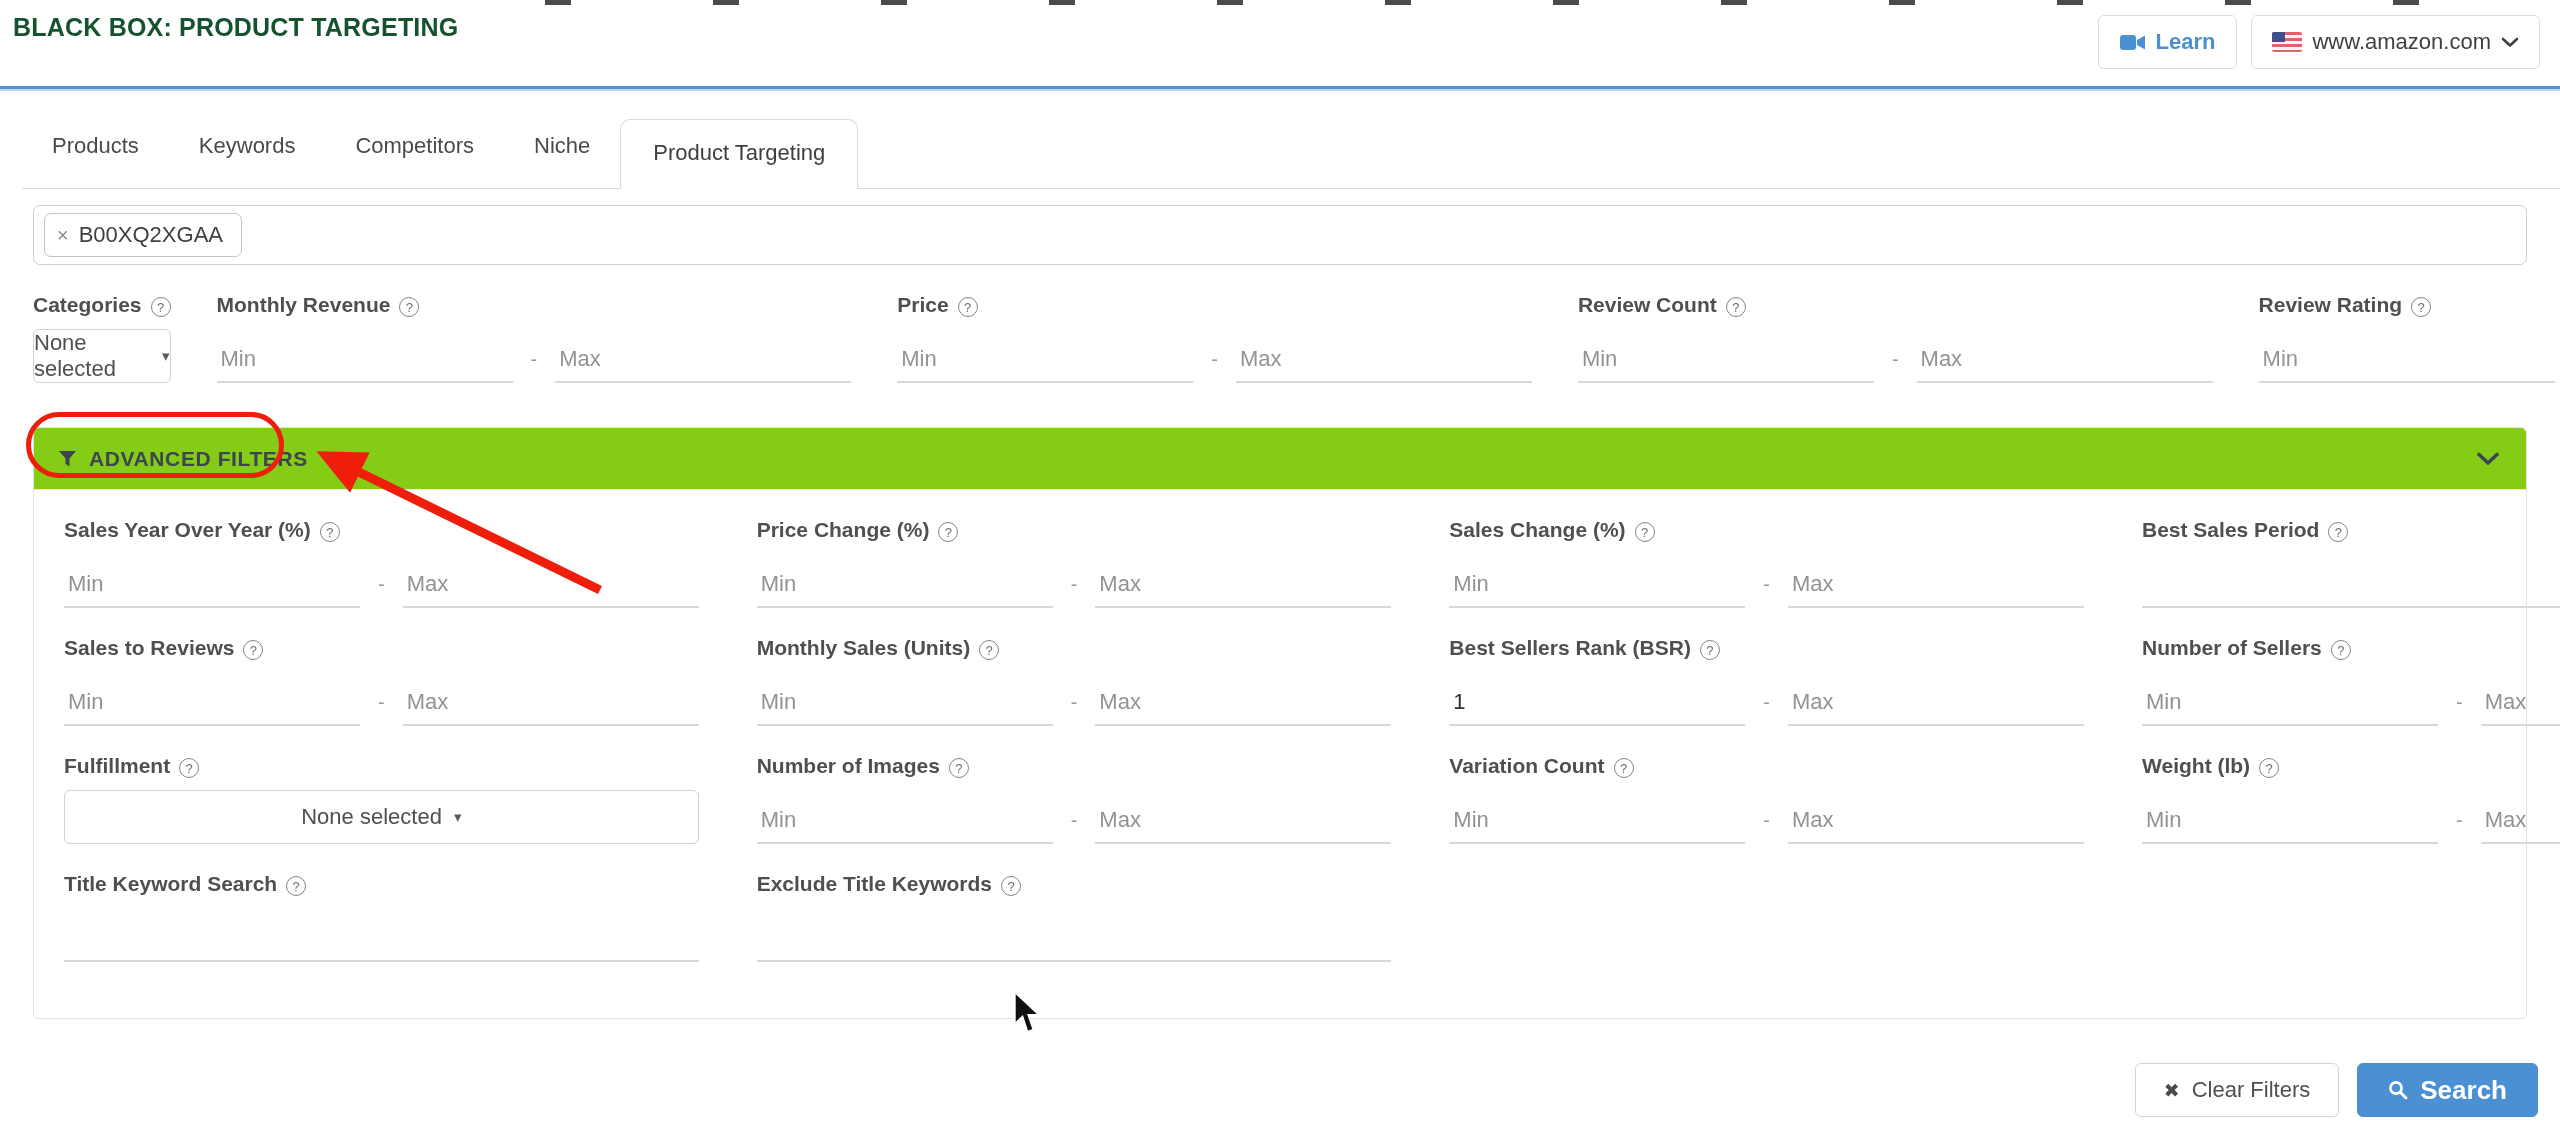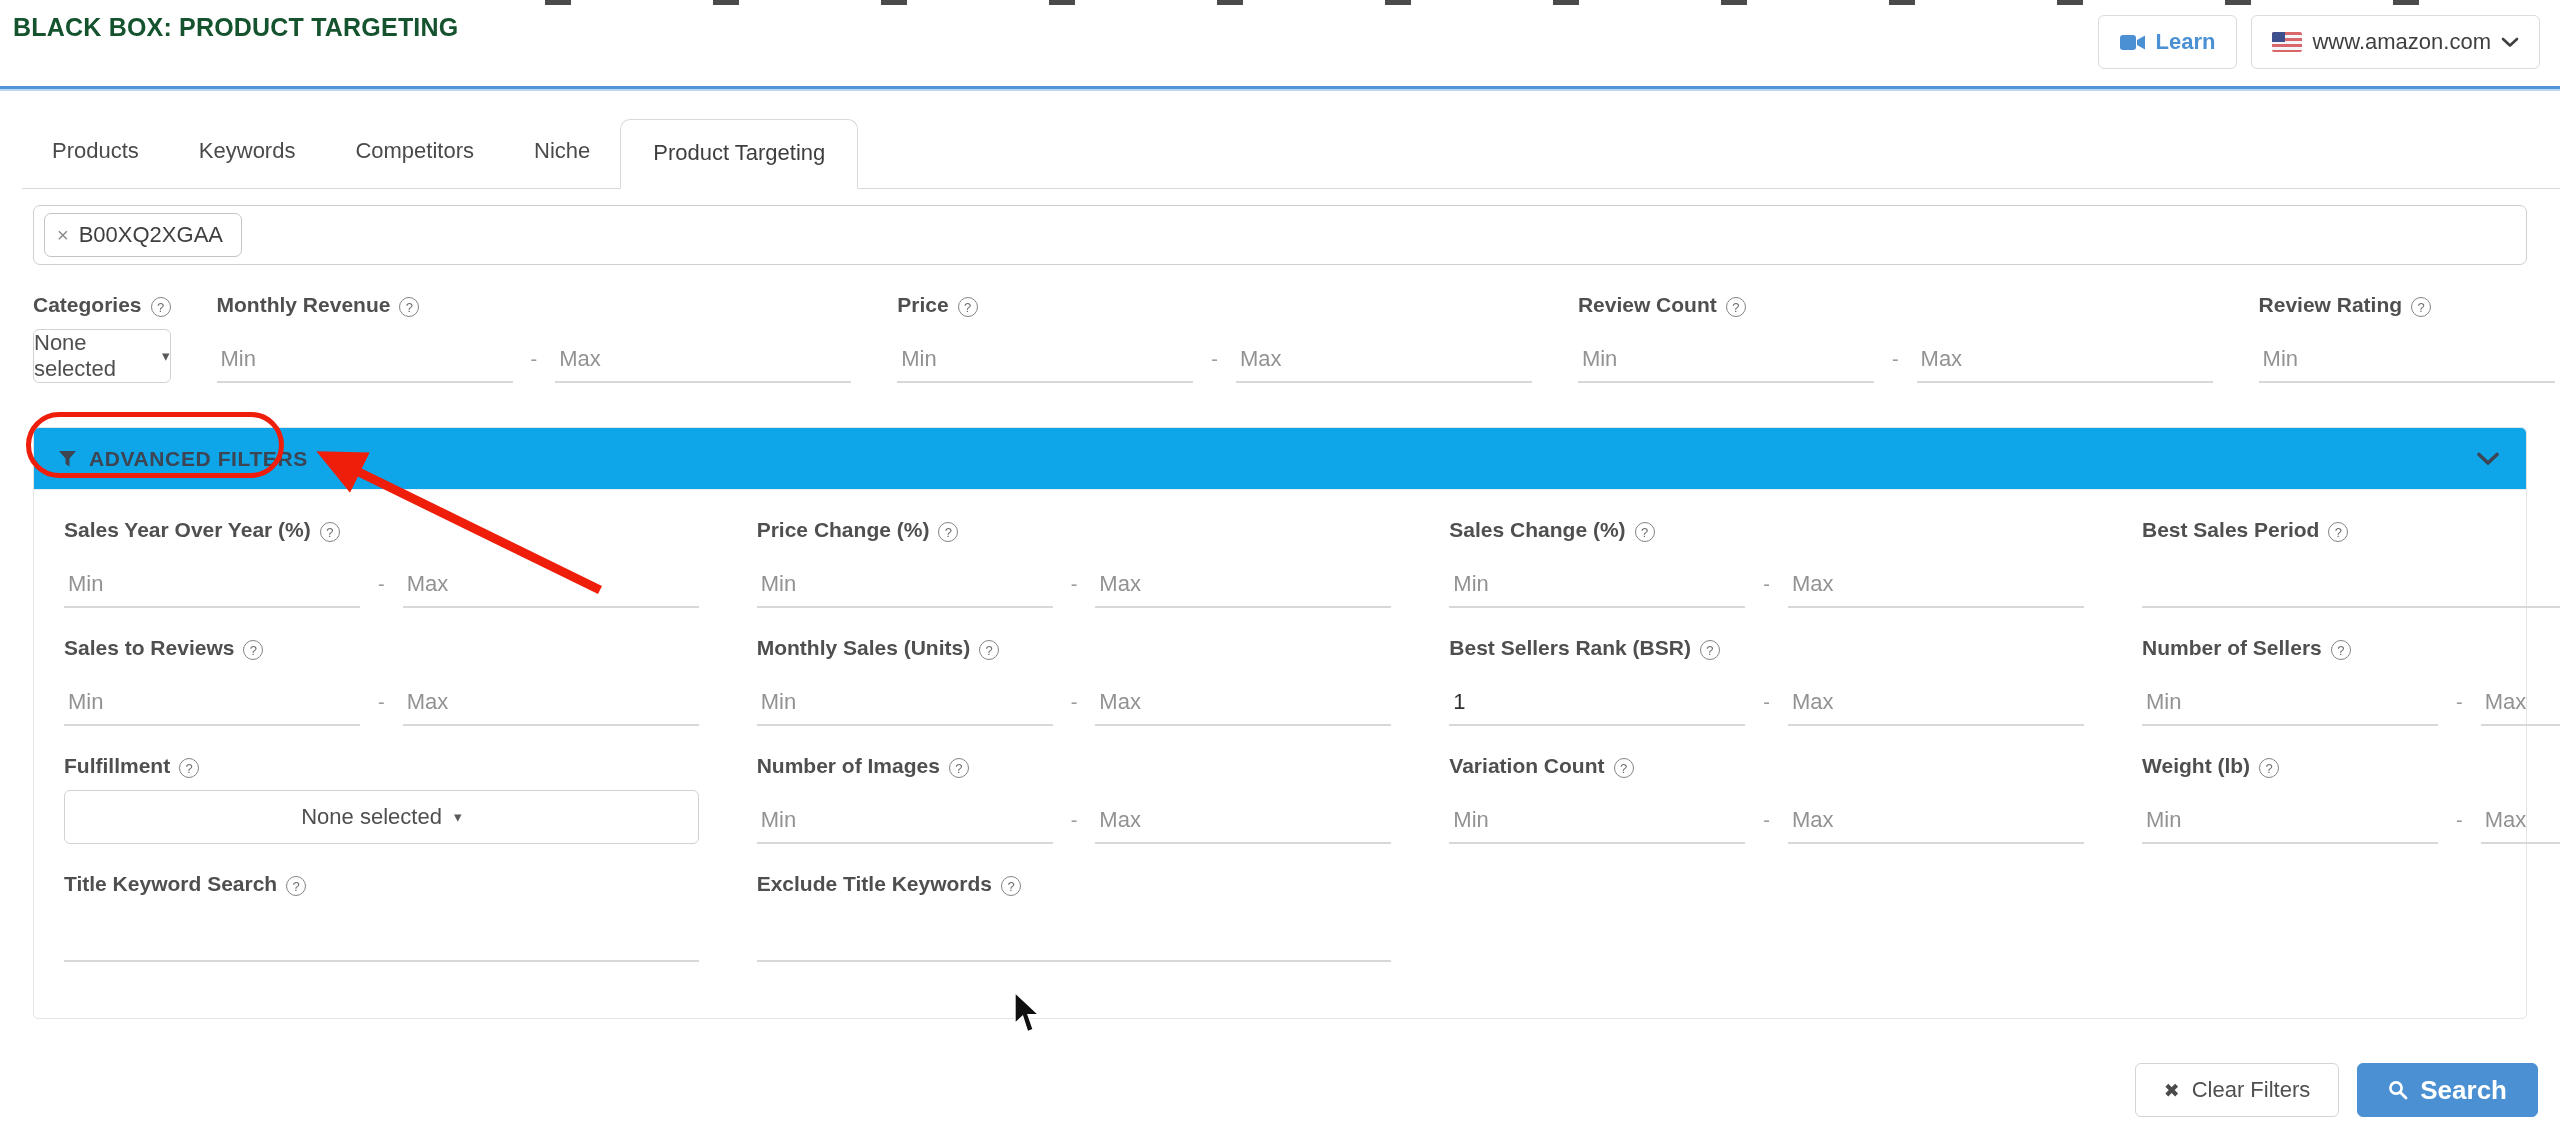--- a/index.html
+++ b/index.html
@@ -25,21 +25,21 @@
   .header-actions{position:absolute;right:20px;top:15px;display:flex;gap:14px;}
   .hbtn{display:flex;align-items:center;gap:10px;height:54px;background:#fff;
     border:1px solid #dadcdf;border-radius:6px;font-family:inherit;font-size:22px;cursor:pointer;}
   .learn-btn{color:var(--accent);padding:0 21px;font-weight:600;}
   .marketplace-btn{color:#3f3f3f;padding:8px 20px;}
   .flag{position:relative;width:30px;height:20px;display:inline-block;border-radius:2px;overflow:hidden;
     background:repeating-linear-gradient(180deg,#d8666b 0 3px,#f4f5f7 3px 6px);}
   .flag::before{content:"";position:absolute;left:0;top:0;width:13px;height:10px;background:#3e4f8e;}
   .blue-line{height:3px;background:var(--blue-line);box-shadow:0 2px 0 #bcd8f0;}
 
-  .tabs{display:flex;align-items:center;margin:30px 0 0 22px;border-bottom:1px solid #dadada;padding-right:22px;}
+  .tabs{display:flex;align-items:flex-start;margin:30px 0 0 22px;border-bottom:1px solid #dadada;padding-right:22px;}
   .tab{font-size:22px;color:#4a4a4a;padding:14px 30px 20px;cursor:pointer;white-space:nowrap;}
   .tab.active{background:#fff;border:1px solid #d9d9d9;border-bottom:1px solid #fff;margin-bottom:-1px;
     border-radius:10px 10px 0 0;padding:20px 32px 22px;color:#3e3e3e;}
 
   .asin-box{margin:16px 33px 0;height:60px;border:1px solid #cfcfcf;border-radius:7px;
     display:flex;align-items:center;padding:0 10px;cursor:text;}
   .pill{display:inline-flex;align-items:center;gap:10px;border:1px solid #c4c4c4;border-radius:7px;
     padding:8px 18px 8px 12px;font-size:22px;color:#3f3f3f;}
   .pill-x{color:#8a8a8a;font-size:20px;cursor:pointer;}
 
@@ -53,21 +53,21 @@
   .caret{font-size:15px;color:#5a5a5a;}
   .range{display:flex;align-items:flex-end;height:54px;}
   .range .uline{flex:1;min-width:0;}
   .uline{border:none;outline:none;border-bottom:2px solid var(--uline);background:transparent;
     font-family:inherit;font-size:22px;color:#2f2f2f;padding:8px 4px;height:46px;}
   .uline::placeholder{color:#929292;}
   .dash{color:#9a9a9a;font-size:20px;margin:0 18px 12px;flex:none;}
   .range.single .uline{width:100%;}
 
   .adv{margin:44px 33px 0;border:1px solid #e2e4e7;border-radius:5px;background:#fff;}
-  .adv-header{height:62px;background:#0ea5e9;border-bottom:1px solid #eceef0;border-radius:5px 5px 0 0;
+  .adv-header{height:62px;background:#84cc16;border-bottom:1px solid #eceef0;border-radius:5px 5px 0 0;
     display:flex;align-items:center;justify-content:space-between;padding:0 26px 0 24px;cursor:pointer;}
   .adv-title{display:flex;align-items:center;gap:12px;font-size:21px;font-weight:700;
     color:#3d4452;letter-spacing:.6px;}
   .adv-body{display:grid;grid-template-columns:repeat(4,1fr);column-gap:58px;row-gap:26px;
     padding:26px 30px 56px;}
 
   footer{display:flex;justify-content:flex-end;gap:18px;margin:44px 22px 0;}
   .clear-btn{display:flex;align-items:center;gap:12px;height:54px;padding:0 28px;background:#fff;
     border:1px solid #d4d4d4;border-radius:6px;font-family:inherit;font-size:22px;color:#4f4f4f;cursor:pointer;}
   .clear-x{font-size:19px;color:#4a4a4a;}

